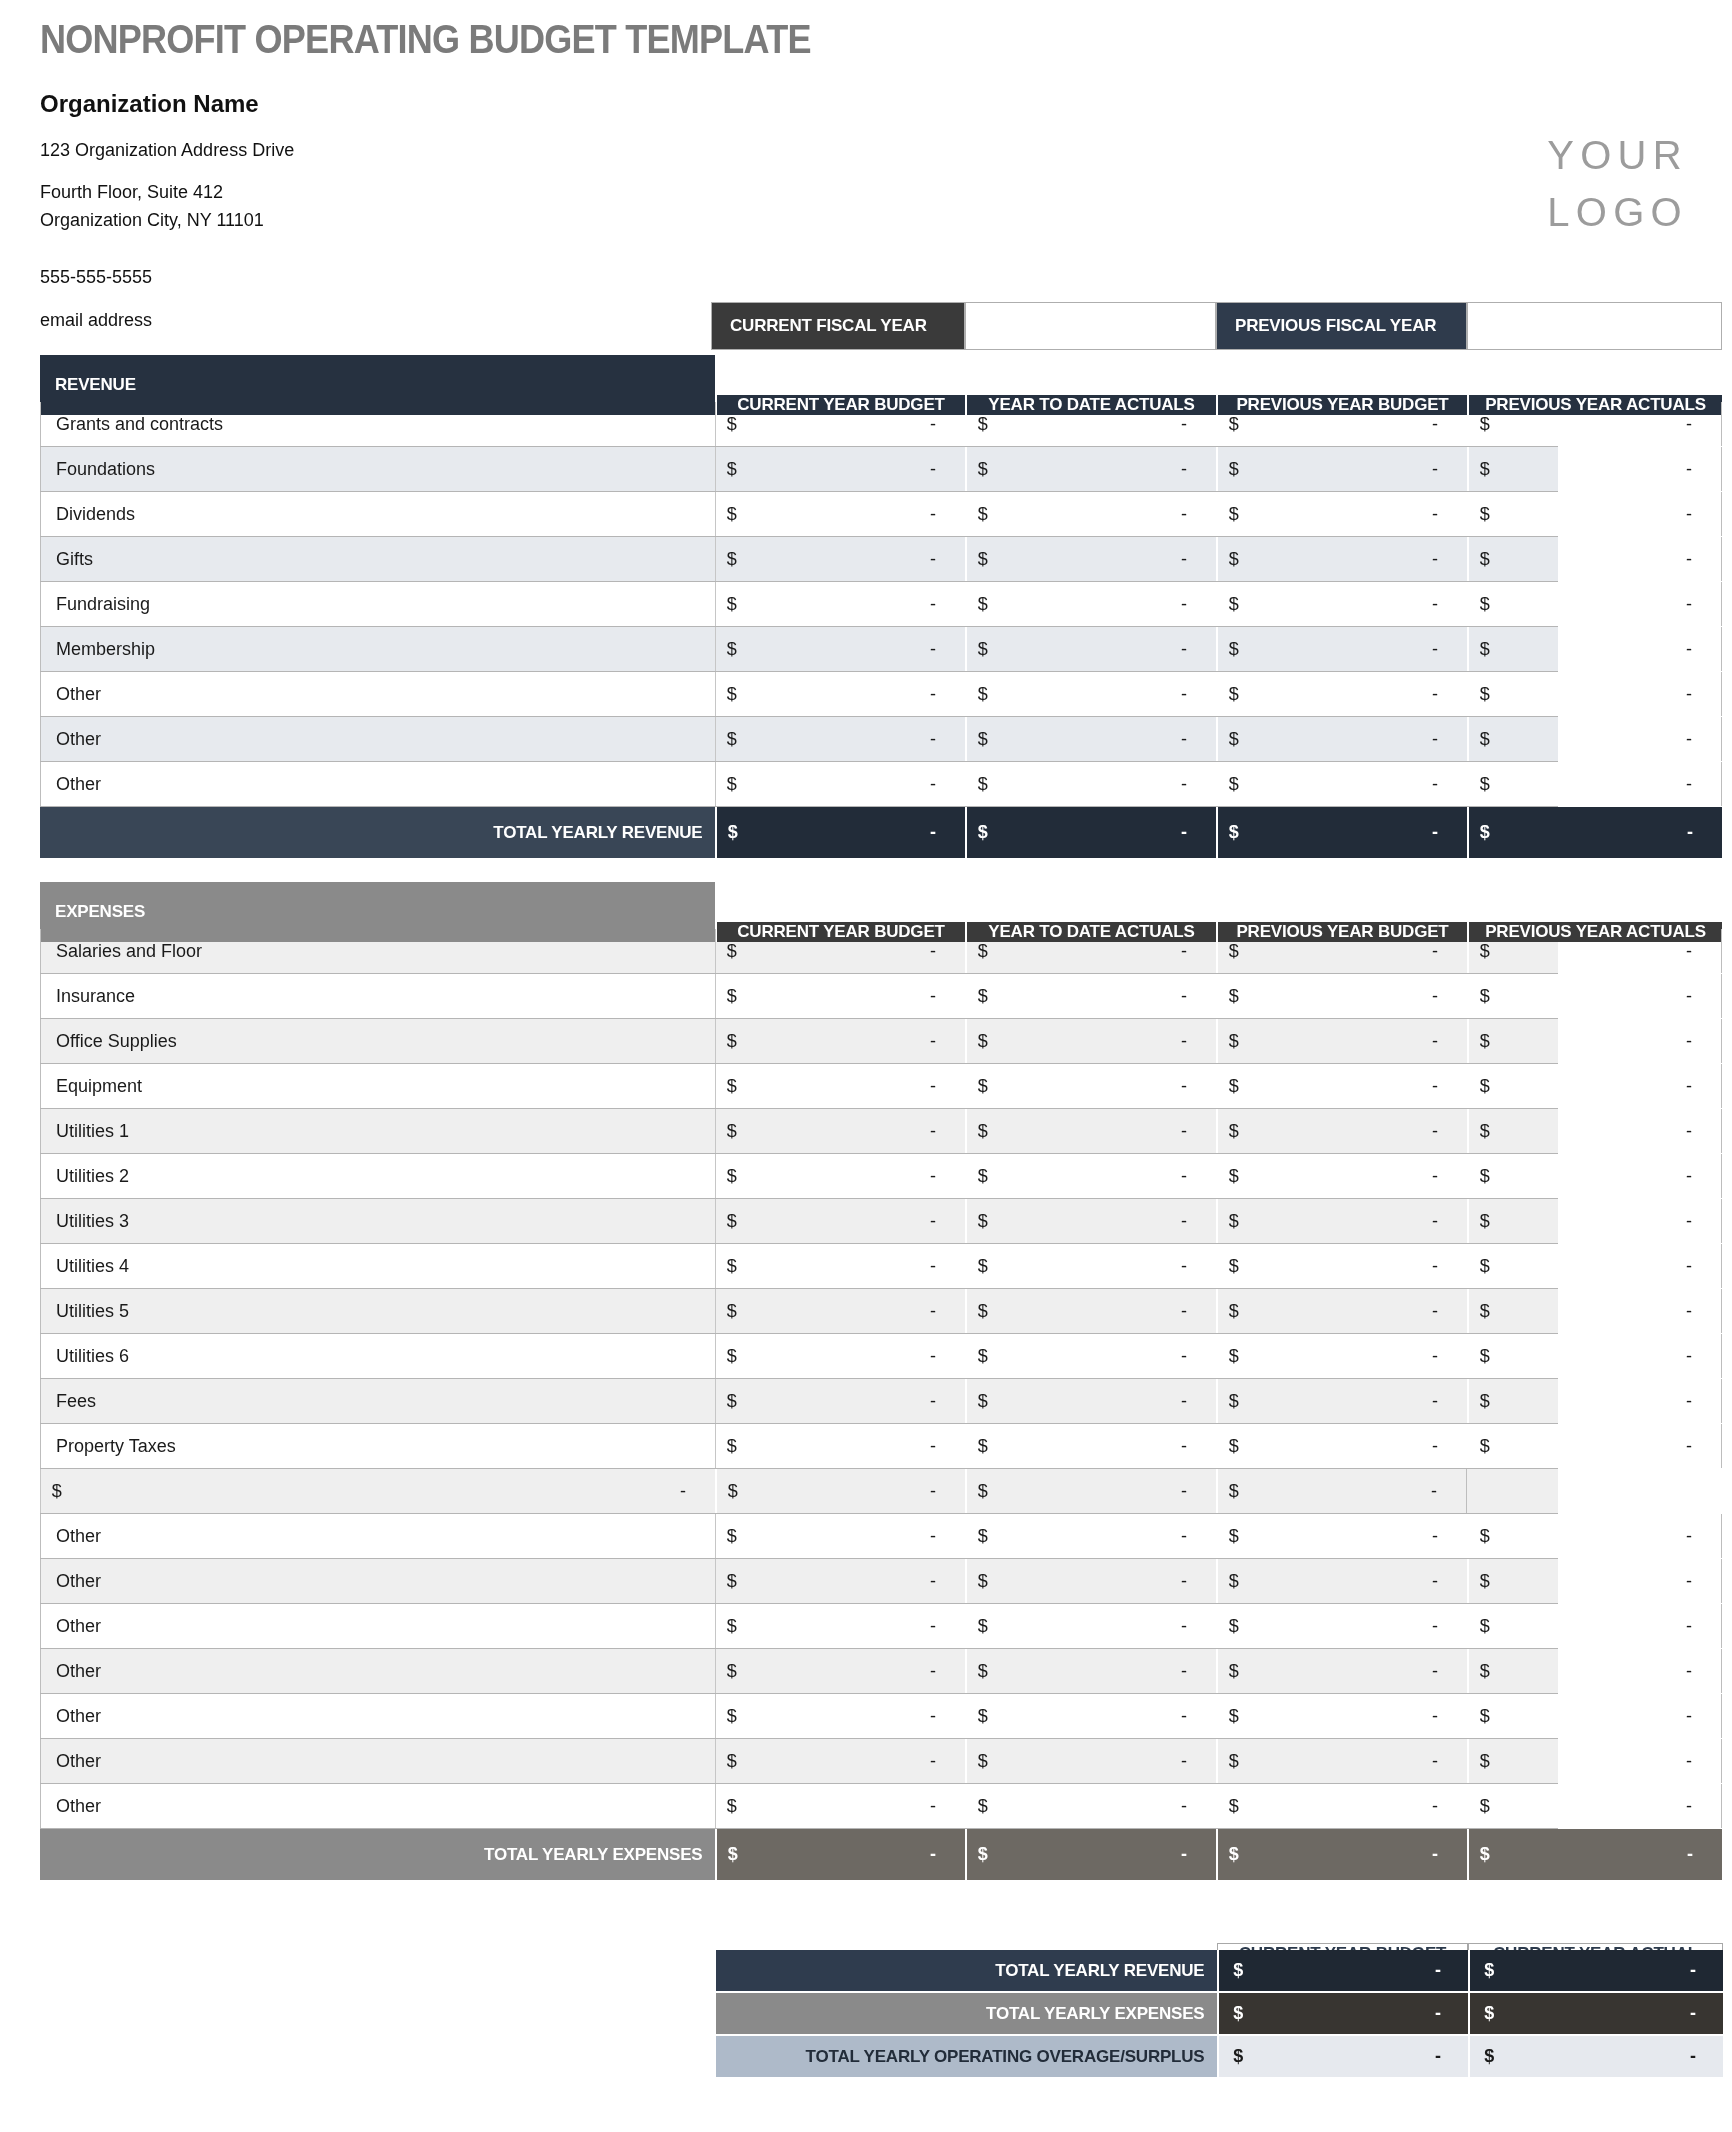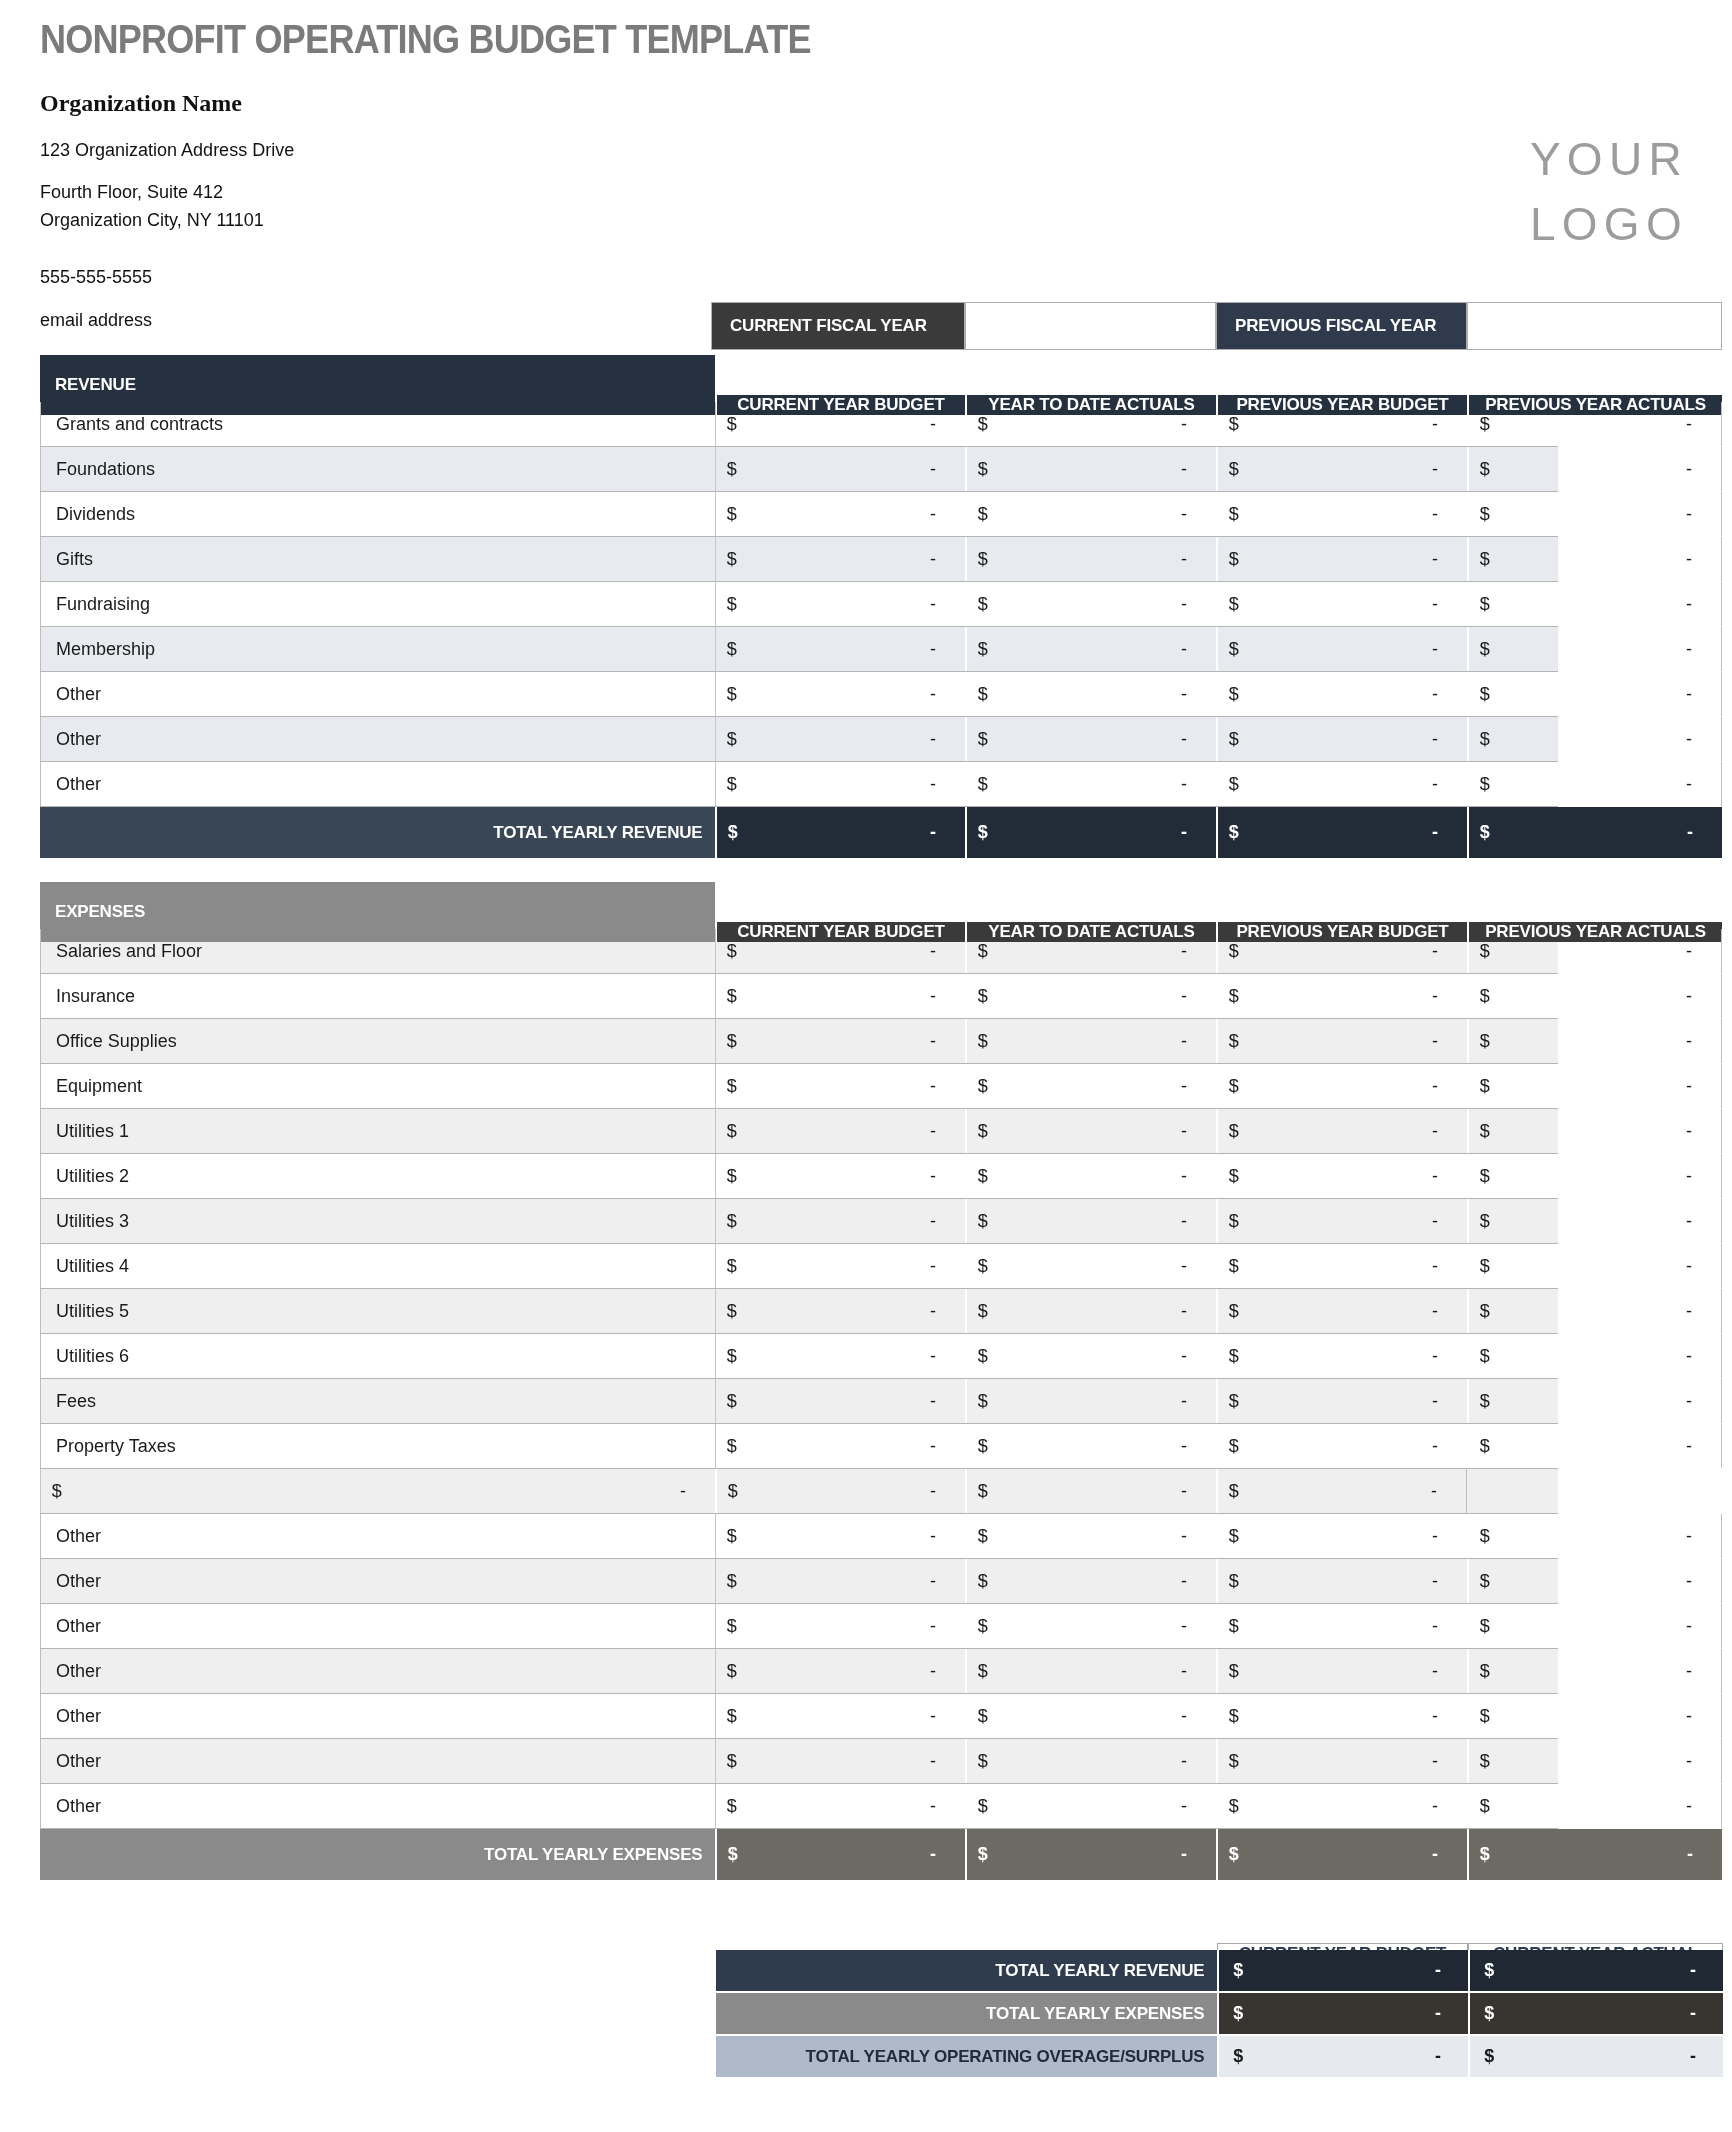--- a/index.html
+++ b/index.html
@@ -4,27 +4,27 @@
 <style>
   * { margin:0; padding:0; box-sizing:border-box; }
   html,body { background:#ffffff; }
   body { font-family:"Liberation Sans", sans-serif; color:#1a1a1a; }
   .page { position:relative; width:1732px; height:2132px; background:#ffffff; overflow:hidden; }
 
   
   .doc-title { position:absolute; left:40px; top:16px; font-size:41px; font-weight:bold;
     color:#7b7b7b; white-space:nowrap; transform:scaleX(0.88); transform-origin:left top;
     letter-spacing:-0.9px; }
-  .org-name { position:absolute; left:40px; top:90px; font-size:24px; font-weight:bold; color:#111;font-family:Liberation Serif, serif; }
+  .org-name { position:absolute; left:40px; top:90px; font-size:24px; font-weight:bold; color:#111; }
   .addr { position:absolute; left:40px; font-size:18px; color:#111; }
   .addr.l1 { top:140px; } .addr.l2 { top:182px; } .addr.l3 { top:210px; }
   .addr.l4 { top:267px; } .addr.l5 { top:310px; }
 
   .logo { position:absolute; right:44px; top:127px; text-align:right; color:#9c9c9c;
-    font-size:46px; font-weight:400; letter-spacing:6.3px; line-height:1.42; }
+    font-size:40px; font-weight:400; letter-spacing:6.3px; line-height:1.42; }
 
   
   .fiscal { position:absolute; left:711px; top:302px; width:1011px; height:48px;
     display:grid; grid-template-columns:254px 251px 251px 255px; }
   .fiscal .fcell { border:0.9px solid #aeaeae; display:flex; align-items:center; }
   .fiscal .flabel { color:#fff; font-weight:bold; font-size:17px; padding-left:18px; letter-spacing:-0.2px; }
   .fiscal .fcur { background:#3a3a3a; }
   .fiscal .fprev { background:#2f3b4c; }
   .fiscal .fempty { background:#ffffff; }
 

